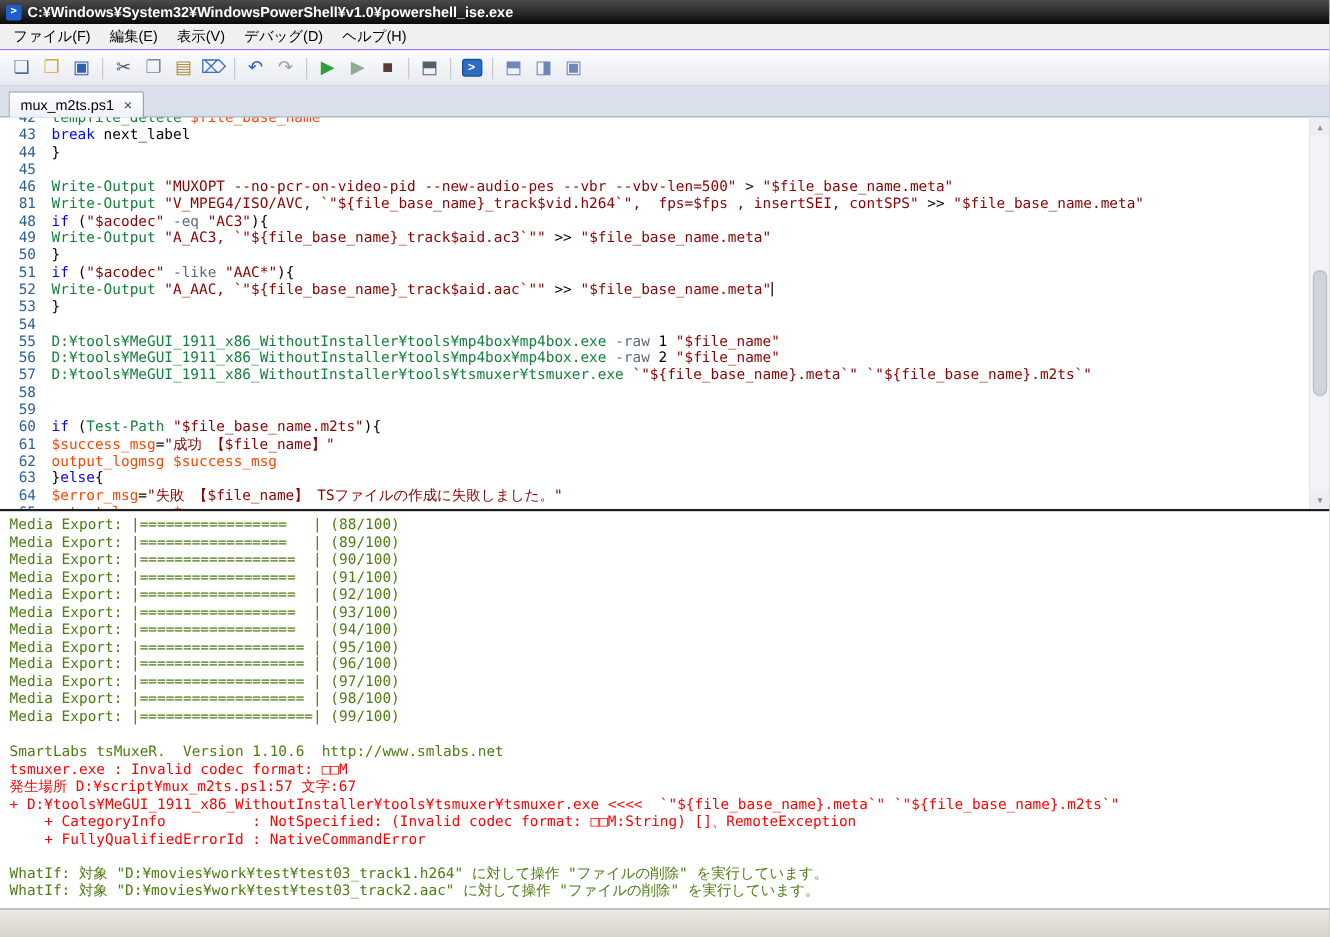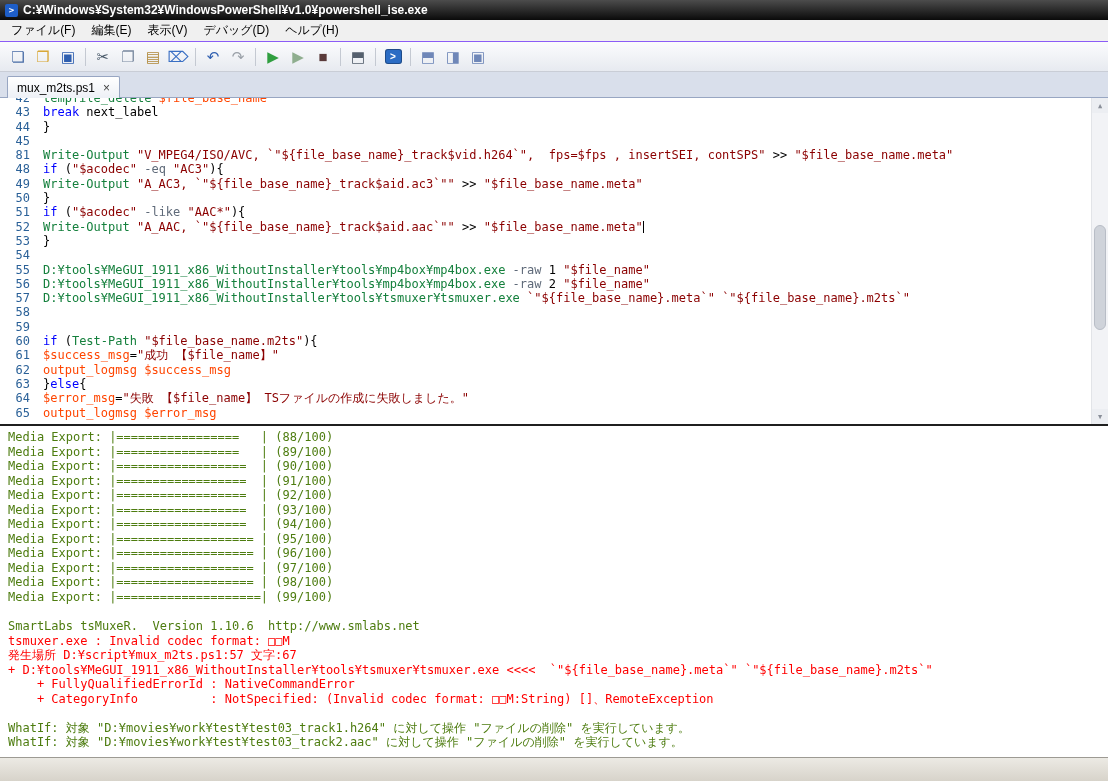--- a/index.html
+++ b/index.html
@@ -139,20 +139,21 @@
       <span class="tab-close">×</span>
     </div>
   </div>
 
   <div class="editor">
     <div class="editor-lines">
         <div class="code-line"><span class="line-num">42</span><span class="code-text"><span class="tk-cmd">tempfile_delete </span><span class="tk-var">$file_base_name</span></span></div>
         <div class="code-line"><span class="line-num">43</span><span class="code-text"><span class="tk-kw">break</span><span class="tk-txt"> next_label</span></span></div>
         <div class="code-line"><span class="line-num">44</span><span class="code-text"><span class="tk-txt">}</span></span></div>
         <div class="code-line"><span class="line-num">45</span><span class="code-text"></span></div>
+        <div class="code-line"><span class="line-num">46</span><span class="code-text"><span class="tk-cmd">Write-Output </span><span class="tk-str">"MUXOPT --no-pcr-on-video-pid --new-audio-pes --vbr --vbv-len=500"</span><span class="tk-txt"> &gt; </span><span class="tk-str">"$file_base_name.meta"</span></span></div>
         <div class="code-line"><span class="line-num">81</span><span class="code-text"><span class="tk-cmd">Write-Output </span><span class="tk-str">"V_MPEG4/ISO/AVC, `"${file_base_name}_track$vid.h264`",  fps=$fps , insertSEI, contSPS"</span><span class="tk-txt"> &gt;&gt; </span><span class="tk-str">"$file_base_name.meta"</span></span></div>
         <div class="code-line"><span class="line-num">48</span><span class="code-text"><span class="tk-kw">if </span><span class="tk-txt">(</span><span class="tk-str">"$acodec"</span><span class="tk-op"> -eq </span><span class="tk-str">"AC3"</span><span class="tk-txt">){</span></span></div>
         <div class="code-line"><span class="line-num">49</span><span class="code-text"><span class="tk-cmd">Write-Output </span><span class="tk-str">"A_AC3, `"${file_base_name}_track$aid.ac3`""</span><span class="tk-txt"> &gt;&gt; </span><span class="tk-str">"$file_base_name.meta"</span></span></div>
         <div class="code-line"><span class="line-num">50</span><span class="code-text"><span class="tk-txt">}</span></span></div>
         <div class="code-line"><span class="line-num">51</span><span class="code-text"><span class="tk-kw">if </span><span class="tk-txt">(</span><span class="tk-str">"$acodec"</span><span class="tk-op"> -like </span><span class="tk-str">"AAC*"</span><span class="tk-txt">){</span></span></div>
         <div class="code-line"><span class="line-num">52</span><span class="code-text"><span class="tk-cmd">Write-Output </span><span class="tk-str">"A_AAC, `"${file_base_name}_track$aid.aac`""</span><span class="tk-txt"> &gt;&gt; </span><span class="tk-str">"$file_base_name.meta"</span><span class="caret"></span></span></div>
         <div class="code-line"><span class="line-num">53</span><span class="code-text"><span class="tk-txt">}</span></span></div>
         <div class="code-line"><span class="line-num">54</span><span class="code-text"></span></div>
         <div class="code-line"><span class="line-num">55</span><span class="code-text"><span class="tk-cmd">D:¥tools¥MeGUI_1911_x86_WithoutInstaller¥tools¥mp4box¥mp4box.exe </span><span class="tk-op">-raw </span><span class="tk-txt">1 </span><span class="tk-str">"$file_name"</span></span></div>
         <div class="code-line"><span class="line-num">56</span><span class="code-text"><span class="tk-cmd">D:¥tools¥MeGUI_1911_x86_WithoutInstaller¥tools¥mp4box¥mp4box.exe </span><span class="tk-op">-raw </span><span class="tk-txt">2 </span><span class="tk-str">"$file_name"</span></span></div>
@@ -187,22 +188,22 @@
         <div class="console-line cl-out">Media Export: |=================== | (95/100)</div>
         <div class="console-line cl-out">Media Export: |=================== | (96/100)</div>
         <div class="console-line cl-out">Media Export: |=================== | (97/100)</div>
         <div class="console-line cl-out">Media Export: |=================== | (98/100)</div>
         <div class="console-line cl-out">Media Export: |====================| (99/100)</div>
         <div class="console-line cl-out">&nbsp;</div>
         <div class="console-line cl-out">SmartLabs tsMuxeR.  Version 1.10.6  http://www.smlabs.net</div>
         <div class="console-line cl-err">tsmuxer.exe : Invalid codec format: □□M</div>
         <div class="console-line cl-err">発生場所 D:¥script¥mux_m2ts.ps1:57 文字:67</div>
         <div class="console-line cl-err">+ D:¥tools¥MeGUI_1911_x86_WithoutInstaller¥tools¥tsmuxer¥tsmuxer.exe &lt;&lt;&lt;&lt;  `"${file_base_name}.meta`" `"${file_base_name}.m2ts`"</div>
+        <div class="console-line cl-err">    + CategoryInfo          : NotSpecified: (Invalid codec format: □□M:String) []、RemoteException</div>
         <div class="console-line cl-err">    + FullyQualifiedErrorId : NativeCommandError</div>
-        <div class="console-line cl-err">    + CategoryInfo          : NotSpecified: (Invalid codec format: □□M:String) []、RemoteException</div>
         <div class="console-line cl-out">&nbsp;</div>
         <div class="console-line cl-out">WhatIf: 対象 "D:¥movies¥work¥test¥test03_track1.h264" に対して操作 "ファイルの削除" を実行しています。</div>
         <div class="console-line cl-out">WhatIf: 対象 "D:¥movies¥work¥test¥test03_track2.aac" に対して操作 "ファイルの削除" を実行しています。</div>
       </div>
   </div>
 
   <div class="bottombar"></div>
 
 </div>
 

